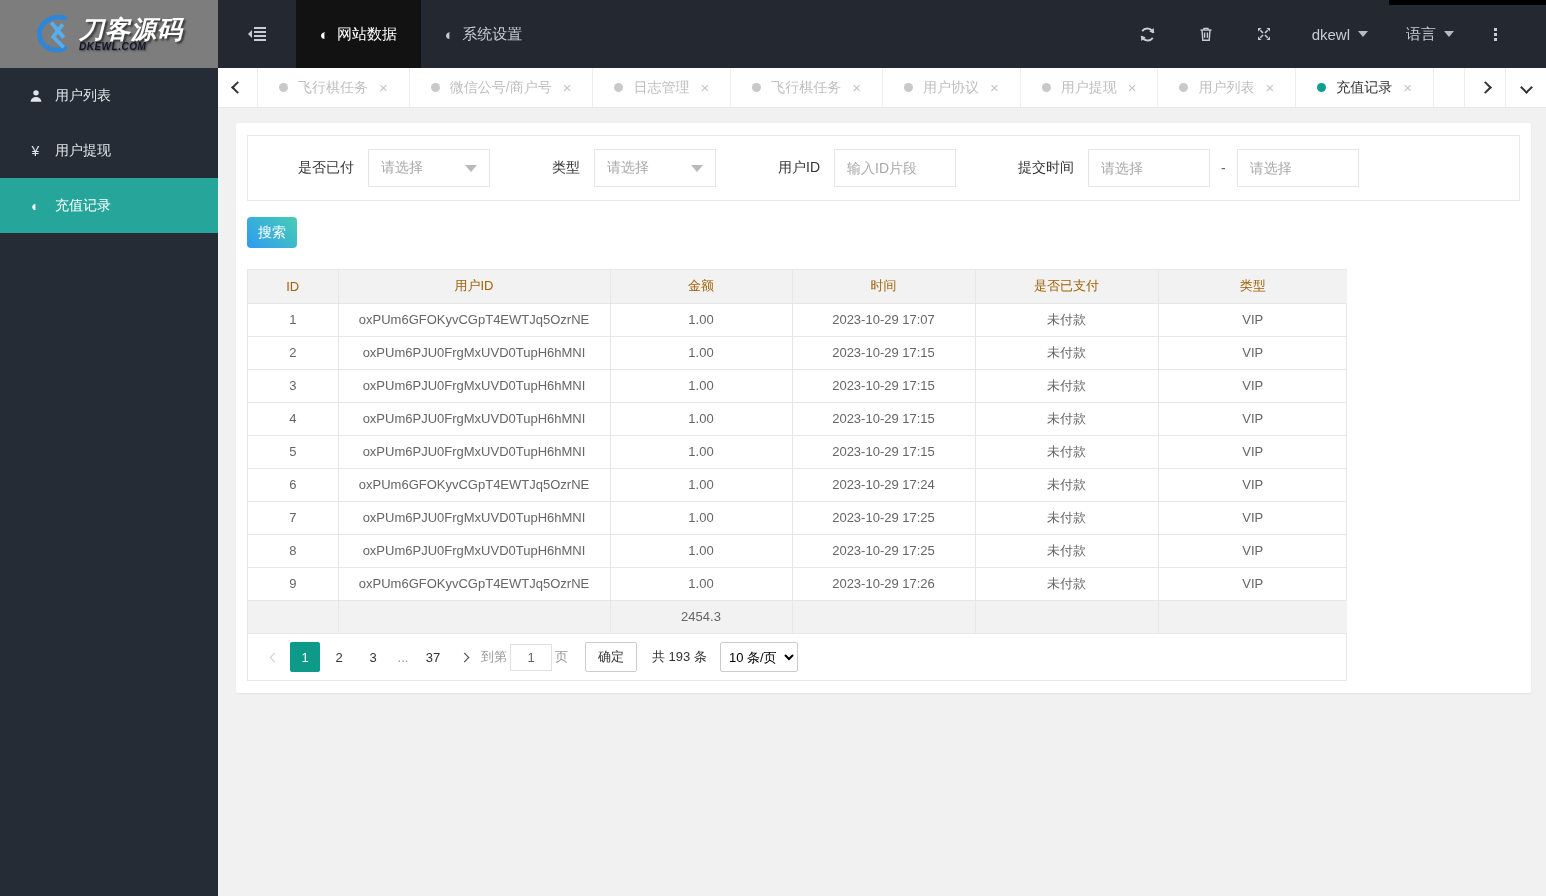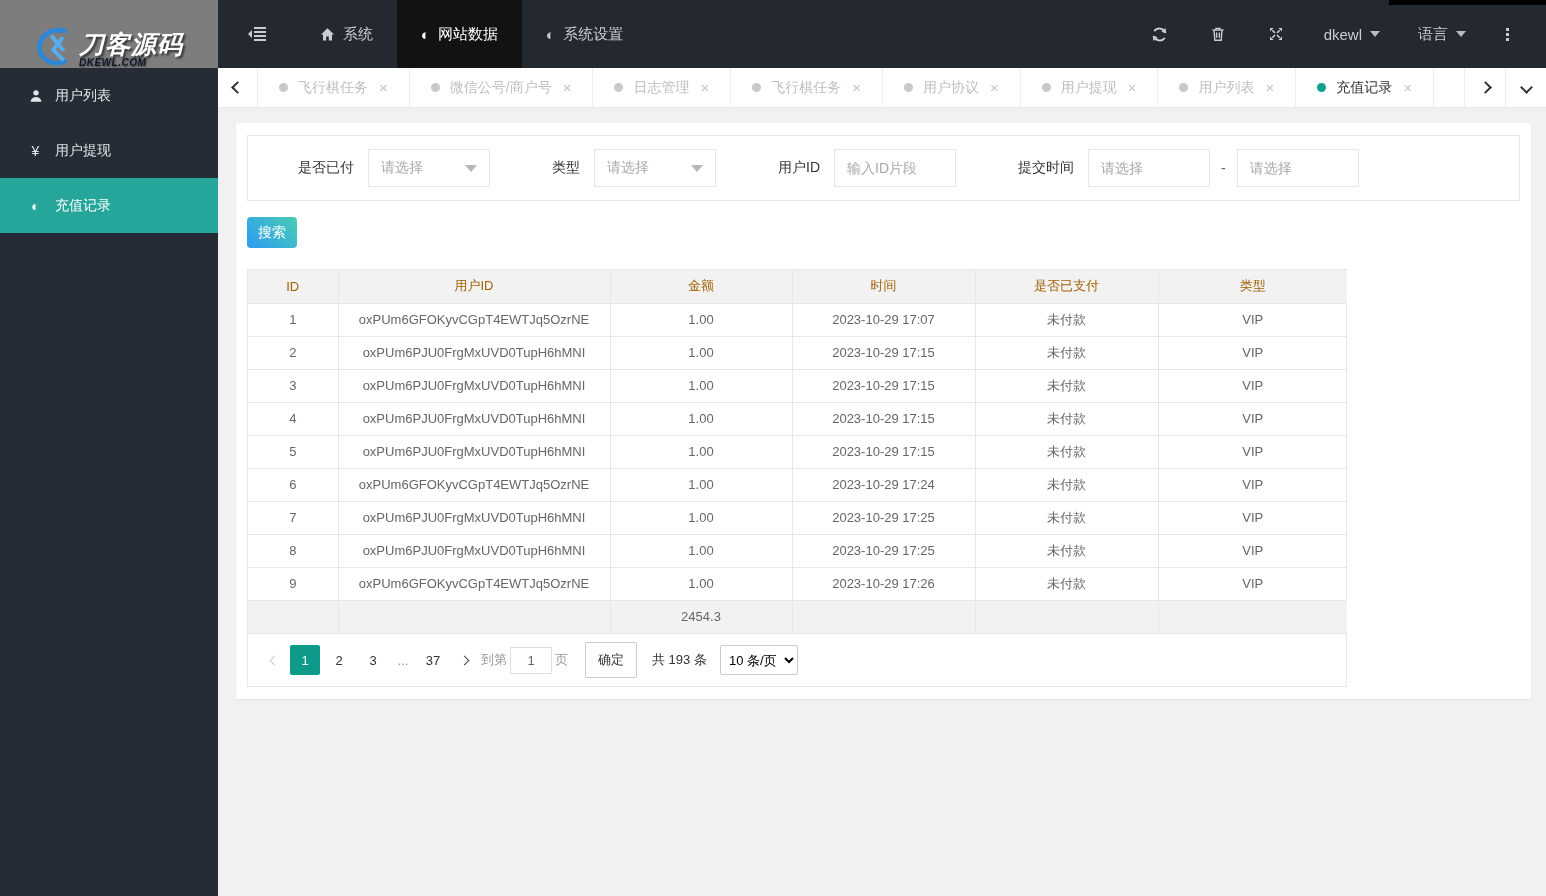--- a/index.html
+++ b/index.html
@@ -1,33 +1,33 @@
 <!DOCTYPE html>
 <html style="--navbar_bg: #232831; --sidebar_bg: #262C35; --nav_active_bg: #121212; --logo_bg: #7D7D7D; --accent_teal: #26A69A; --page_active_teal: #0D9A88; --tab_active_dot: #0FA08D; --button_gradient_start: #47CDB4; --button_gradient_end: #2E9BF2; --table_border: #E7E7E7; --table_header_bg: #F2F2F2; --content_bg: #F1F1F2;"><head>
 <meta charset="utf-8">
 <style>
   html,body{margin:0;padding:0;width:1546px;height:896px;overflow:hidden;
     font-family:"Liberation Sans","DejaVu Sans",sans-serif;background:var(--content_bg,#f1f1f2);}
   *{box-sizing:border-box;}
   .app{display:grid;grid-template-columns:218px 1fr;grid-template-rows:68px 40px 1fr;width:1546px;height:896px;}
 
   
-  .logo{grid-column:1;grid-row:1;background:var(--logo_bg,#7d7d7d);display:flex;align-items:flex-end;justify-content:center;cursor:pointer;}
+  .logo{grid-column:1;grid-row:1;background:var(--logo_bg,#7d7d7d);display:flex;align-items:center;justify-content:center;cursor:pointer;}
   .logo-text{display:flex;flex-direction:column;line-height:1.05;}
   .logo-title{font-size:25px;font-weight:bold;color:#fff;letter-spacing:1px;font-style:italic;text-shadow:2px 2px 2px rgba(0,0,0,.55);}
   .logo-sub{font-size:10px;font-weight:bold;font-style:italic;color:#0f172a;letter-spacing:.5px;text-shadow:1px 1px 2px rgba(0,0,0,.55);}
 
   
   .topbar{grid-column:2;grid-row:1;background:var(--navbar_bg,#232831);display:flex;align-items:stretch;position:relative;color:#c8cdd4;}
   .top-nav{display:flex;align-items:stretch;}
   .nav-item{display:flex;align-items:center;gap:8px;padding:0 24px;font-size:15px;cursor:pointer;color:#c8cdd4;}
   .nav-item[data-state="active"]{background:var(--nav_active_bg,#121212);color:#fff;}
   .nav-item .half-glyph{font-size:15px;line-height:1;}
   .icon-btn{padding:0 30px;}
-  .top-right{margin-left:auto;display:flex;align-items:center;padding-right:16px;}
+  .top-right{margin-left:auto;display:flex;align-items:center;padding-right:28px;}
   .tb-icon{padding:0 21px;display:flex;align-items:center;cursor:pointer;color:#c8cdd4;}
   .tb-drop{display:flex;align-items:center;gap:8px;padding:0 19px;font-size:15px;cursor:pointer;}
   .tri-down{width:0;height:0;border-left:5px solid transparent;border-right:5px solid transparent;border-top:6px solid #b7bcc4;}
   .vdots{display:flex;flex-direction:column;gap:2px;}
   .vdots i{width:3px;height:3px;background:currentColor;display:block;}
   .artifact{position:absolute;top:0;right:0;width:157px;height:5px;background:#000;}
 
   
   .tabbar{grid-column:2;grid-row:2;background:#fff;display:flex;align-items:stretch;border-bottom:1px solid #e9e9e9;}
   .tab-nav-btn{width:40px;display:flex;align-items:center;justify-content:center;color:#333;cursor:pointer;flex:none;}
@@ -83,21 +83,21 @@
   .pagination{border-top:1px solid var(--table_border,#e7e7e7);display:flex;align-items:center;padding:8px 12px;font-size:13px;color:#333;}
   .pg-btn{width:28px;height:28px;display:flex;align-items:center;justify-content:center;cursor:pointer;}
   .pg-prev{color:#ccc;}
   .pg-next{color:#444;}
   .pages{display:flex;align-items:center;}
   .page{min-width:30px;height:30px;padding:0 5px;margin:0 2px;display:flex;align-items:center;justify-content:center;border-radius:2px;cursor:pointer;color:#333;}
   .page[data-state="active"]{background:var(--page_active_teal,#0d9a88);color:#fff;}
   .page[data-state="ellipsis"]{color:#999;cursor:default;min-width:22px;}
   .goto-label{color:#999;margin:0 3px;}
   .goto-input{width:42px;height:27px;border:1px solid #e0e0e0;text-align:center;font-size:13px;color:#666;outline:none;font-family:inherit;}
-  .confirm-btn{margin-left:14px;height:36px;padding:0 12px;background:#fff;border:1px solid #ccc;border-radius:2px;font-size:13px;color:#333;cursor:pointer;font-family:inherit;}
+  .confirm-btn{margin-left:14px;height:30px;padding:0 12px;background:#fff;border:1px solid #ccc;border-radius:2px;font-size:13px;color:#333;cursor:pointer;font-family:inherit;}
   .total{margin-left:15px;color:#333;}
   .page-size{margin-left:13px;height:30px;border:1px solid #ccc;border-radius:2px;font-size:13px;color:#000;background:#fff;padding:0 4px;font-family:inherit;}
 </style>
 </head>
 <body>
 
 <div class="app">
 
   <div class="logo">
     <svg width="44" height="42" viewBox="0 0 46 42">
@@ -113,26 +113,20 @@
   <header class="topbar">
     <nav class="top-nav">
       <span class="nav-item icon-btn">
         <svg width="18" height="14" viewBox="0 0 18 14" fill="currentColor">
           <rect x="6" y="0" width="12" height="2"></rect>
             <rect x="6" y="4" width="12" height="2"></rect>
           <rect x="6" y="8" width="12" height="2"></rect>
             <rect x="6" y="12" width="12" height="2"></rect>
           <path d="M4 3 L0 7 L4 11 z"></path>
         </svg>
-      </span>
-      <span class="nav-item" data-state="">
-        <svg width="15" height="15" viewBox="0 0 16 16" fill="currentColor">
-          <path d="M8 1.2 L15 8 h-2.2 v6.3 h-3.4 v-4.2 H6.6 v4.2 H3.2 V8 H1 z"></path>
-        </svg>
-        <span>系统</span>
       </span>
       <span class="nav-item" data-state="active">
         <span class="half-glyph">◐</span>
         <span>网站数据</span>
       </span>
       <span class="nav-item" data-state="">
         <span class="half-glyph">◐</span>
         <span>系统设置</span>
       </span>
     </nav>

